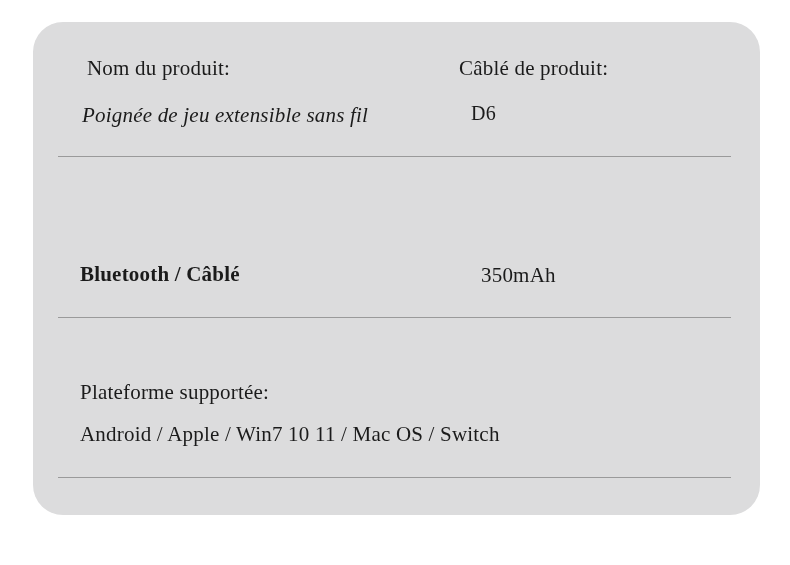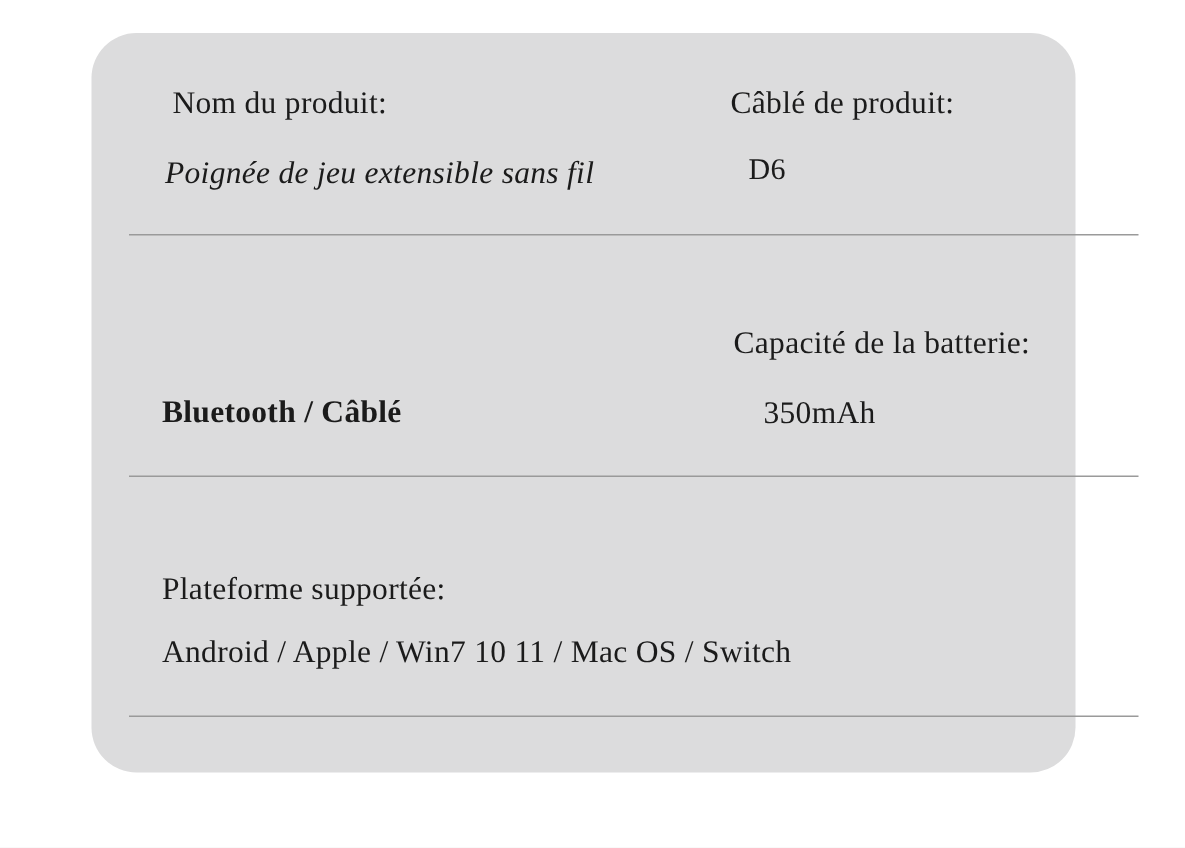--- a/index.html
+++ b/index.html
@@ -16,24 +16,23 @@
     overflow: hidden;
   }
   .page {
     position: relative;
     width: 790px; height: 565px;
     background: var(--page-bg);
   }
   .spec-card {
     position: absolute;
     left: 33px; top: 22px;
-    width: 656px; height: 493px;
+    width: 727px; height: 493px;
     background: var(--card-bg);
     border-radius: 30px;
-    margin-left: 28px;
   }
   .txt {
     position: absolute;
     color: var(--text);
     font-size: 21px;
     line-height: 1.15;
     white-space: nowrap;
     letter-spacing: 0.2px;
   }
   .model-value { font-size: 20px; }
@@ -66,21 +65,20 @@
   <div class="spec-card">
 
     <div class="txt f-name-label">Nom du produit:</div>
     <div class="txt f-name-value">Poignée de jeu extensible sans fil</div>
     <div class="txt f-model-label">Câblé de produit:</div>
     <div class="txt model-value f-model-value">D6</div>
 
     <div class="divider divider-1"></div>
 
     <div class="txt f-conn-value">Bluetooth / Câblé</div>
-    <div class="txt f-batt-label">Capacité de la batterie:</div>
     <div class="txt f-batt-value">350mAh</div>
 
     <div class="divider divider-2"></div>
 
     <div class="txt f-plat-label">Plateforme supportée:</div>
     <div class="txt f-plat-value">Android / Apple / Win7 10 11 / Mac OS / Switch</div>
 
     <div class="divider divider-3"></div>
 
   </div>

